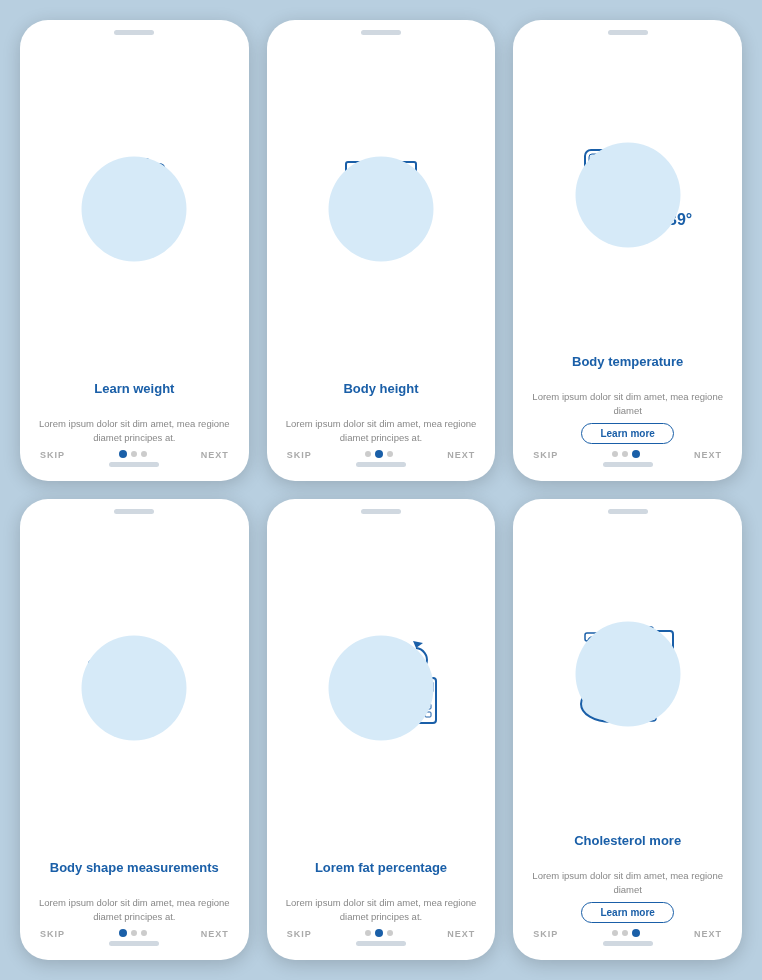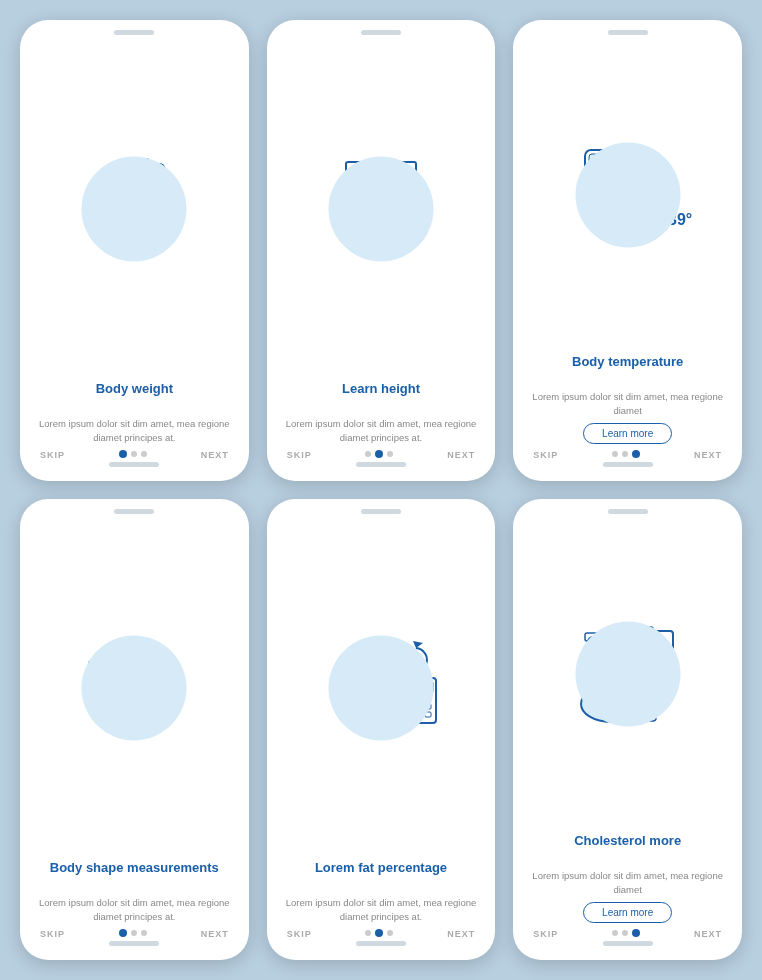--- a/index.html
+++ b/index.html
@@ -97,21 +97,21 @@
 
     .learn-more-btn {
       border: 1.5px solid #1a5fa8;
       border-radius: 20px;
       padding: 4px 18px;
       font-size: 10px;
       color: #1a5fa8;
       background: #fff;
       margin-bottom: 6px;
       cursor: pointer;
-      font-weight: 400;
+      font-weight: 700;
     }
 
     .nav-row {
       display: flex;
       align-items: flex-start;
       justify-content: space-between;
       width: 100%;
       padding: 0 10px;
       margin-bottom: 2px;
     }
@@ -167,21 +167,21 @@
         <line x1="47" y1="68" x2="38" y2="74" stroke="#1a5fa8" stroke-width="2"></line>
         <line x1="47" y1="68" x2="56" y2="74" stroke="#1a5fa8" stroke-width="2"></line>
         <line x1="47" y1="78" x2="42" y2="90" stroke="#1a5fa8" stroke-width="2"></line>
         <line x1="47" y1="78" x2="52" y2="90" stroke="#1a5fa8" stroke-width="2"></line>
 
         <path d="M88 30 Q84 25 88 20 Q96 18 96 28 Q96 36 90 40 L90 60 L85 62 L85 80 L87 80 L87 95 M90 60 L95 62 L95 80 L93 80 L93 95" fill="none" stroke="#1a5fa8" stroke-width="1.5"></path>
 
         <path d="M75 30 Q71 20 75 15 Q82 13 83 25 Q83 35 78 38 L78 55 L73 57 L73 72 L75 72 L74 85 M78 55 L83 57 L83 72 L81 72 L80 85" fill="none" stroke="#1a5fa8" stroke-width="1.5"></path>
       </svg>
     </div>
-    <div class="card-title">Body weight</div>
+    <div class="card-title">Learn weight</div>
     <div class="card-desc">Lorem ipsum dolor sit dim amet, mea regione diamet principes at.</div>
     <div class="nav-row">
       <span class="nav-skip">SKIP</span>
       <div class="dots">
         <div class="dot active"></div>
         <div class="dot"></div>
         <div class="dot"></div>
       </div>
       <span class="nav-next">NEXT</span>
     </div>
@@ -214,21 +214,21 @@
         <line x1="72" y1="75" x2="78" y2="90" stroke="#1a5fa8" stroke-width="2"></line>
 
         <circle cx="95" cy="50" r="7" fill="none" stroke="#1a5fa8" stroke-width="2"></circle>
         <line x1="95" y1="57" x2="95" y2="78" stroke="#1a5fa8" stroke-width="2"></line>
         <line x1="95" y1="65" x2="87" y2="71" stroke="#1a5fa8" stroke-width="2"></line>
         <line x1="95" y1="65" x2="103" y2="71" stroke="#1a5fa8" stroke-width="2"></line>
         <line x1="95" y1="78" x2="90" y2="90" stroke="#1a5fa8" stroke-width="2"></line>
         <line x1="95" y1="78" x2="100" y2="90" stroke="#1a5fa8" stroke-width="2"></line>
       </svg>
     </div>
-    <div class="card-title">Learn height</div>
+    <div class="card-title">Body height</div>
     <div class="card-desc">Lorem ipsum dolor sit dim amet, mea regione diamet principes at.</div>
     <div class="nav-row">
       <span class="nav-skip">SKIP</span>
       <div class="dots">
         <div class="dot"></div>
         <div class="dot active"></div>
         <div class="dot"></div>
       </div>
       <span class="nav-next">NEXT</span>
     </div>

